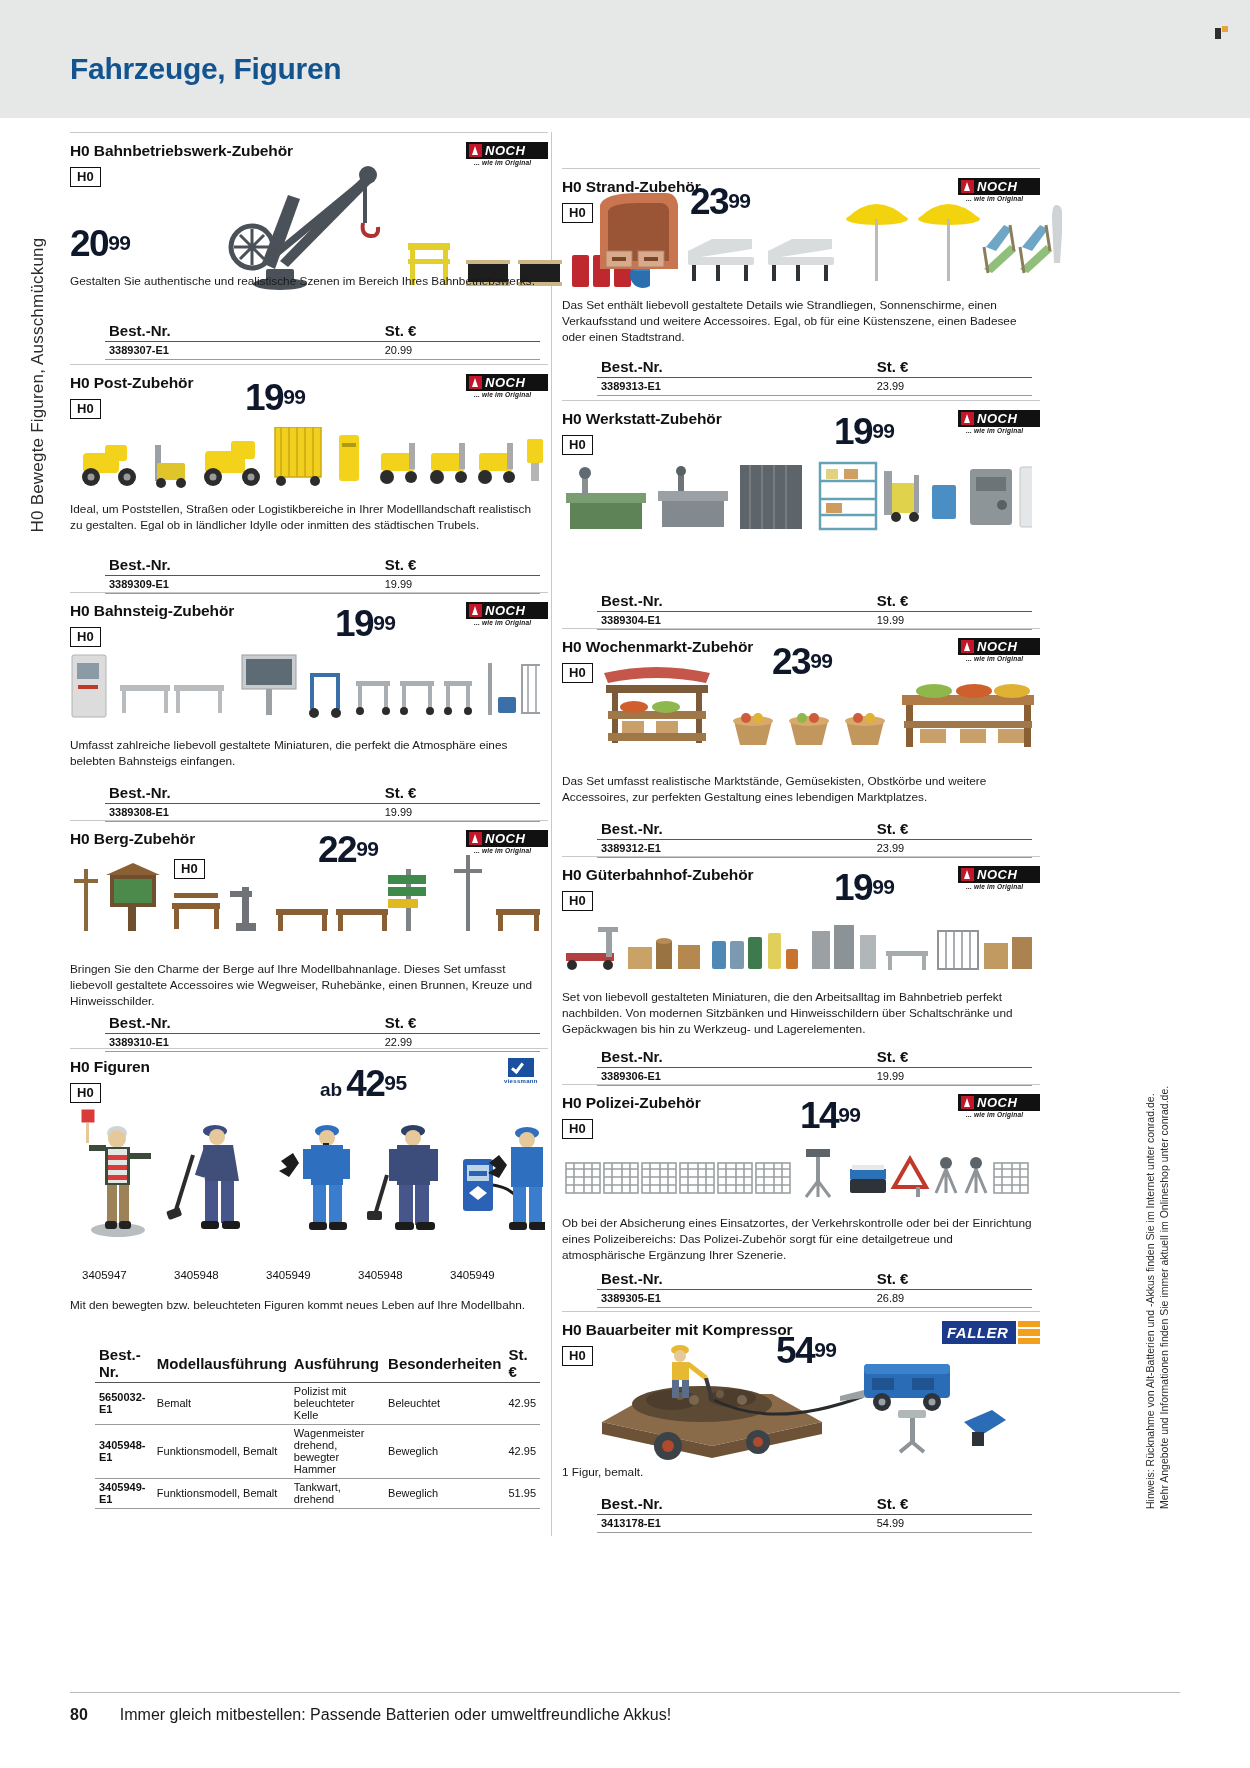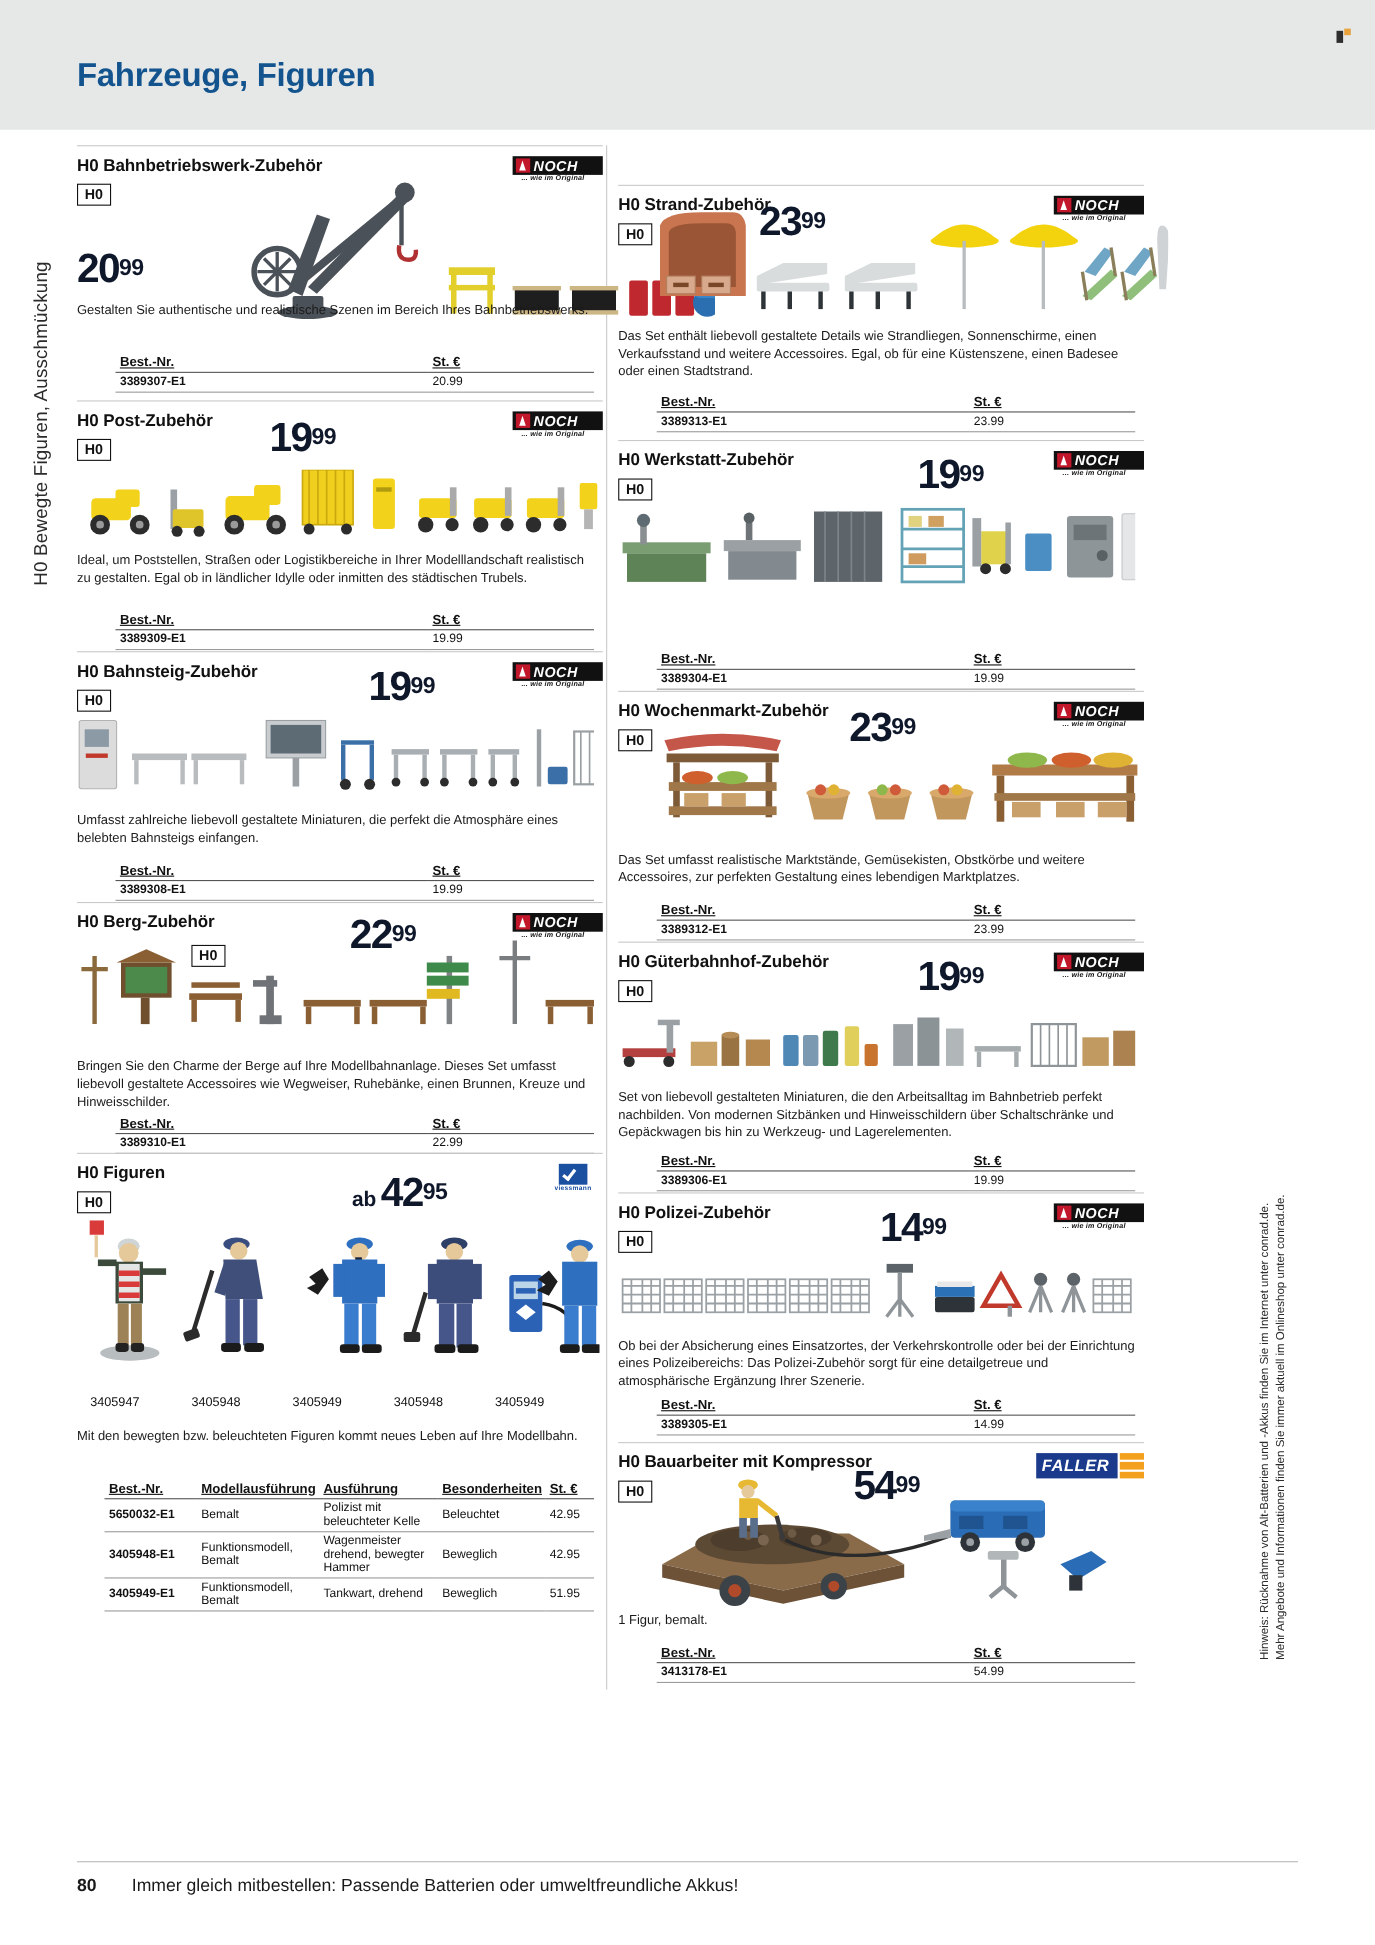--- a/index.html
+++ b/index.html
@@ -99,22 +99,22 @@
   .price { font-weight:700; color:#0f172a; line-height:1; display:inline-block; }
   .price .int { font-size:37px; letter-spacing:-1.5px; }
   .price .dec { font-size:21px; vertical-align:super; letter-spacing:-0.5px; }
   .price .ab  { font-size:19px; font-weight:700; margin-right:4px; }
 
   .desc { font-size:11.8px; line-height:16.2px; color:#1a1a1a; }
 
   
   table.ot { width:100%; border-collapse:collapse; margin-top:4px; }
   table.ot th {
-    font-size:12px; font-weight:700; text-align:left; padding:1px 3px 2px 4px;
-    border-bottom:1.6px solid #555; color:#111;text-decoration:underline;
+    font-size:15px; font-weight:700; text-align:left; padding:1px 3px 2px 4px;
+    border-bottom:1.6px solid #555; color:#111;
   }
   table.ot td {
     font-size:11px; padding:2px 3px 3px 4px; border-bottom:1.2px solid #9b9b9b; color:#111;
   }
   table.ot td.nr { font-weight:700; }
   table.ot th.r, table.ot td.r { text-align:left; padding-right:4px; }
   table.ot tr.head-row th { border-bottom:1.6px solid #555; }
 
   
   .footer-rule { position:absolute; left:70px; top:1692px; width:1110px; height:1px; background:#b9b9b9; }
@@ -1011,21 +1011,21 @@
       </svg>
       <div class="desc" style="position:absolute;left:0;top:130px;width:470px;">Ob bei der Absicherung eines Einsatzortes, der Verkehrskontrolle oder bei der Einrichtung eines Polizeibereichs: Das Polizei-Zubehör sorgt für eine detailgetreue und atmosphärische Ergänzung Ihrer Szenerie.</div>
       <table class="ot" style="position:absolute;left:35px;top:180px;width:435px;">
         <tbody>
             <tr class="head-row">
           <th>Best.-Nr.</th>
           <th class="r">St. €</th>
         </tr>
         <tr>
           <td class="nr">3389305-E1</td>
-          <td class="r">14.99</td>
+          <td class="r">26.89</td>
         </tr>
       </tbody>
         </table>
     </div>
 
     <div class="prod" style="height:230px;">
       <div class="prod-title">H0 Bauarbeiter mit Kompressor</div>
       <div class="scale-badge">H0</div>
       <div class="brand">
         <div class="logo-faller">

